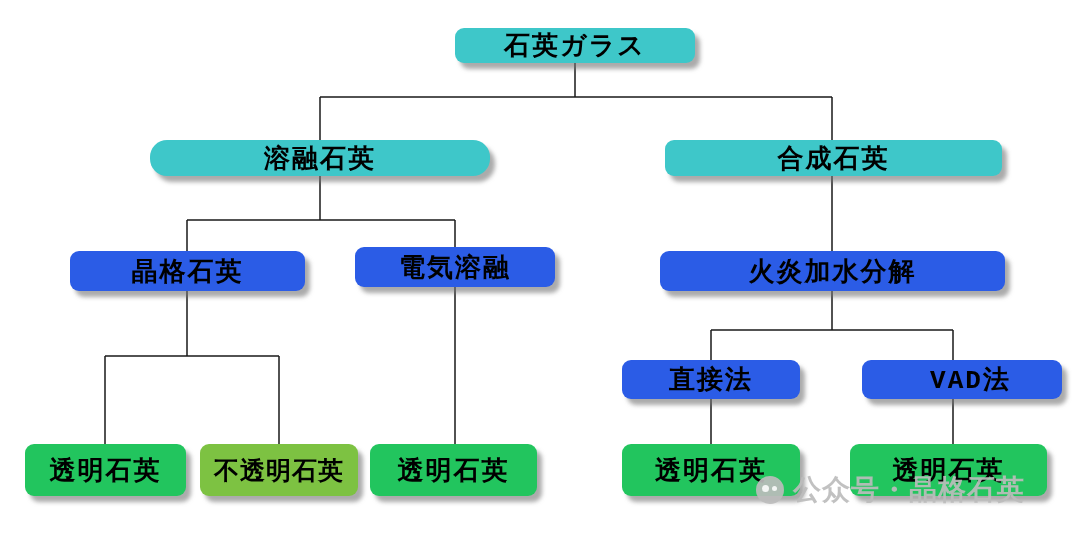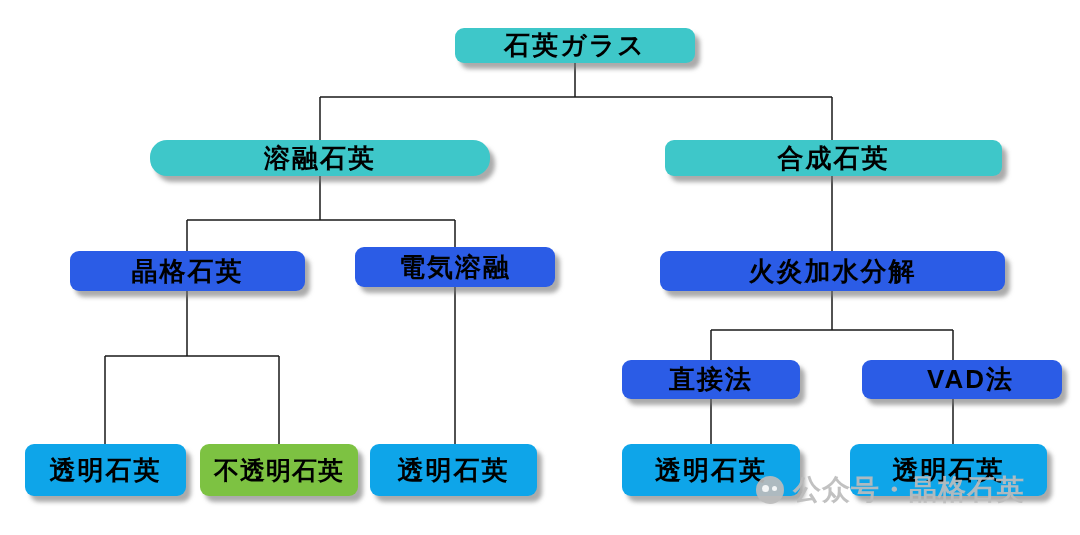--- a/index.html
+++ b/index.html
@@ -1,29 +1,29 @@
 <!DOCTYPE html>
 <html><head>
 <meta charset="utf-8">
 <style>
   html,body{margin:0;padding:0;background:#ffffff;}
   .canvas{
     position:relative;width:1080px;height:535px;background:#ffffff;overflow:hidden;
-    font-family:Liberation Sans, sans-serif;
+    font-family:Liberation Mono, monospace;
   }
   svg.connectors{position:absolute;left:0;top:0;width:1080px;height:535px;pointer-events:none;}
   .node{
     position:absolute;display:flex;align-items:center;justify-content:center;
     border-radius:9px;font-weight:bold;color:#000000;font-size:26px;letter-spacing:2px;
     box-shadow:5px 6px 4px rgba(115,115,115,0.6);
     z-index:2;
   }
   .teal{background:#3ec7c9;}
   .blue{background:#2b5ce6;}
-  .yellow{background:#0ea5e9;}
+  .yellow{background:#22c55e;}
   .green{background:#7dc242;}
   .watermark{
     position:absolute;left:756px;top:471px;display:flex;align-items:center;gap:9px;
     color:rgba(188,188,188,0.92);font-size:28px;font-weight:bold;letter-spacing:1px;
     z-index:3;
     justify-content:center;
   }
   .wm-logo{
     width:28px;height:28px;border-radius:50%;background:rgba(188,188,188,0.92);
     position:relative;flex:0 0 auto;

